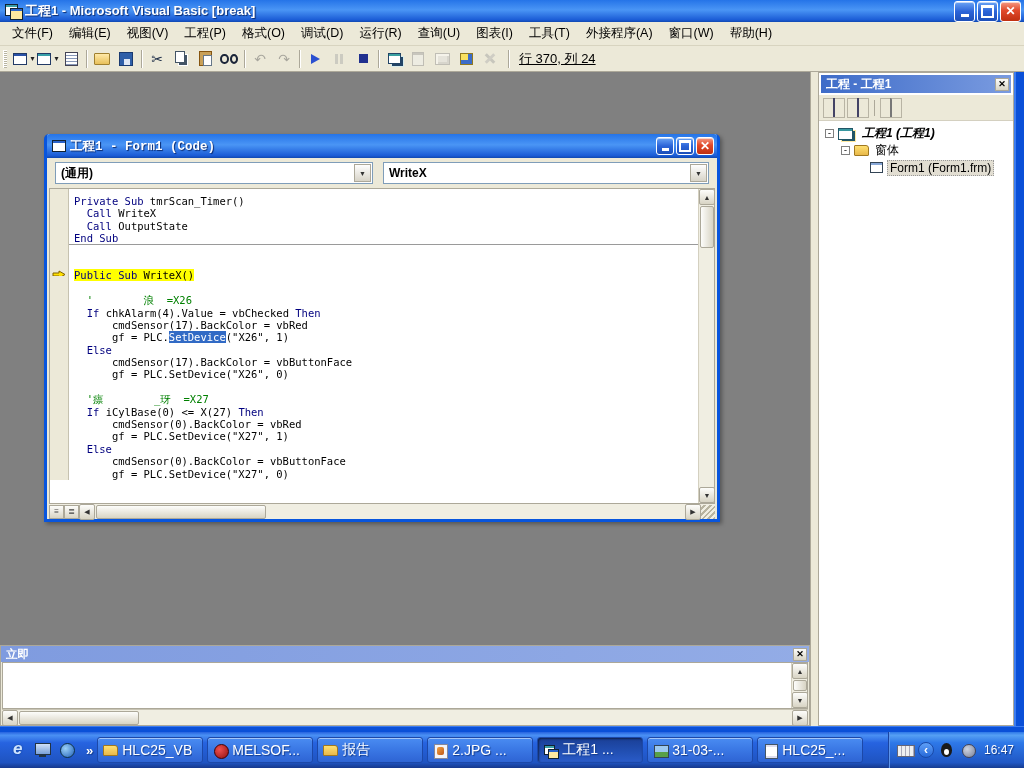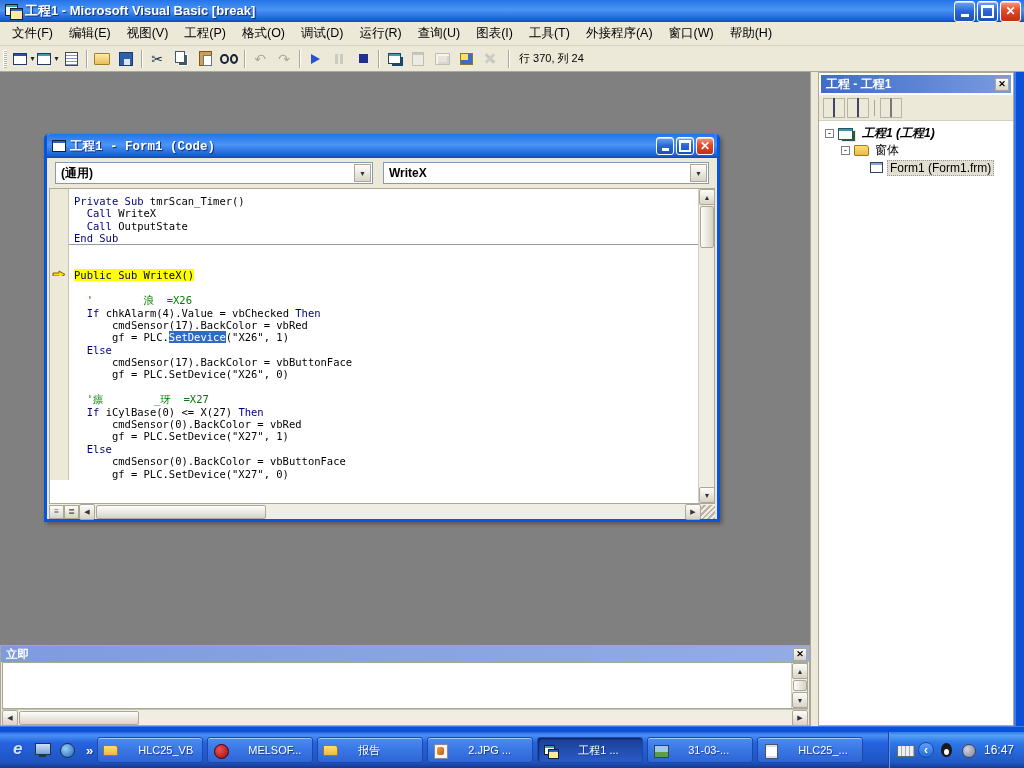--- a/index.html
+++ b/index.html
@@ -35,22 +35,22 @@
 
   
   .toolbar { position:absolute; left:0; top:46px; width:1024px; height:26px; background:#ece9d8;
     display:flex; align-items:center; border-bottom:1px solid #aca899; }
   .tb-grip { width:4px; height:18px; margin:0 4px 0 3px;
     background:repeating-linear-gradient(180deg,#fff 0 1px,#b8b4a0 1px 2px); border-left:1px solid #fff; }
   .tb-btn { width:24px; height:22px; display:flex; align-items:center; justify-content:center; flex:none; }
   .tb-btn.disabled { filter:grayscale(1) opacity(.45); }
   .tb-sep { width:1px; height:18px; background:#aca899; margin:0 3px; box-shadow:1px 0 0 #fff; flex:none; }
   .caret { font-size:8px; color:#222; margin-left:1px; }
-  .line-col { margin-left:6px; padding-left:10px; border-left:1px solid #aca899; font-size:11px; height:18px;
-    display:flex; align-items:center; box-shadow:inset 1px 0 0 #fff; }
+  .line-col { margin-left:6px; padding-left:10px; border-left:1px solid #aca899; font-size:13px; height:18px;
+    display:flex; align-items:center; box-shadow:inset 1px 0 0 #fff;text-decoration:underline; }
 
   
   .ic { width:18px; height:16px; display:flex; align-items:center; justify-content:center; position:relative; }
   .ic-add-project::before { content:""; width:12px; height:10px; background:#fff; border:1px solid #223a66;
     box-shadow:inset 0 2px 0 #2a52a8; }
   .ic-add-form::before { content:""; width:12px; height:10px; background:#fff; border:1px solid #223a66;
     box-shadow:inset 0 2px 0 #38a0a8; }
   .ic-menu-editor::before { content:""; width:11px; height:12px; border:1px solid #445;
     background:repeating-linear-gradient(180deg,#fff 0 2px,#8898b8 2px 3px); }
   .ic-open::before { content:""; width:14px; height:10px; background:linear-gradient(#ffe9a8,#e8c05a);
@@ -198,22 +198,22 @@
     text-shadow:0 0 2px #0a3a90; position:absolute; left:3px; top:-2px; }
   .ql-show-desktop::before { content:""; position:absolute; left:1px; top:2px; width:14px; height:10px;
     background:linear-gradient(#cfe0f8,#7aa0d8); border:1px solid #234; }
   .ql-show-desktop::after { content:""; position:absolute; left:5px; top:13px; width:7px; height:3px; background:#234; }
   .ql-media-player::before { content:""; position:absolute; left:2px; top:2px; width:13px; height:13px; border-radius:50%;
     background:radial-gradient(circle at 35% 35%, #9ad0f8, #2060b8); border:1px solid #134; }
   .ql-overflow { color:#fff; font-size:13px; font-weight:bold; text-shadow:1px 1px 1px #123a8a; margin-left:2px; }
   .tasks { flex:1; display:flex; align-items:center; gap:4px; padding:0 4px; overflow:hidden; }
   .task-btn { flex:1; max-width:106px; height:26px; border-radius:3px; border:1px solid #1c48a8;
     background:linear-gradient(180deg,#4a8cf2 0%,#3a77e4 50%,#2e64d4 100%);
-    box-shadow:inset 0 1px 0 rgba(255,255,255,.5); display:flex; align-items:center; gap:20px; padding:0 5px;
-    color:#fff; font-size:11px; white-space:nowrap; overflow:hidden; }
+    box-shadow:inset 0 1px 0 rgba(255,255,255,.5); display:flex; align-items:center; gap:4px; padding:0 5px;
+    color:#fff; font-size:14px; white-space:nowrap; overflow:hidden; }
   .task-btn.active { background:linear-gradient(180deg,#1a3f96 0%,#2250b4 60%,#2a5bc8 100%);
     box-shadow:inset 1px 1px 2px rgba(0,0,0,.5); }
   .task-label { overflow:hidden; text-overflow:ellipsis; text-shadow:1px 1px 1px #123a8a; }
   .tk { width:15px; height:13px; flex:none; position:relative; }
   .tk-folder::before { content:""; position:absolute; inset:1px 0; background:linear-gradient(#ffe070,#e8b84a);
     border:1px solid #a07820; border-radius:1px 3px 1px 1px; }
   .tk-melsoft::before { content:""; position:absolute; left:1px; top:0; width:13px; height:13px; border-radius:50%;
     background:radial-gradient(circle at 35% 35%, #f05050, #901010); border:1px solid #400; }
   .tk-acdsee::before { content:""; position:absolute; left:1px; top:0; width:12px; height:13px; background:#f4f4f8; border:1px solid #889; }
   .tk-acdsee::after { content:""; position:absolute; left:4px; top:3px; width:7px; height:8px;

